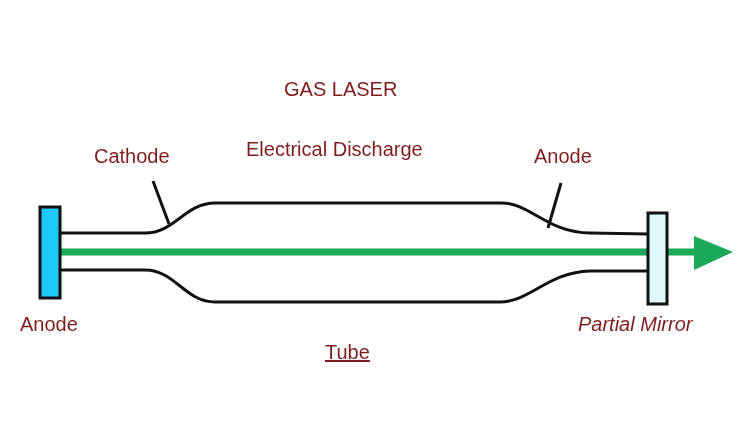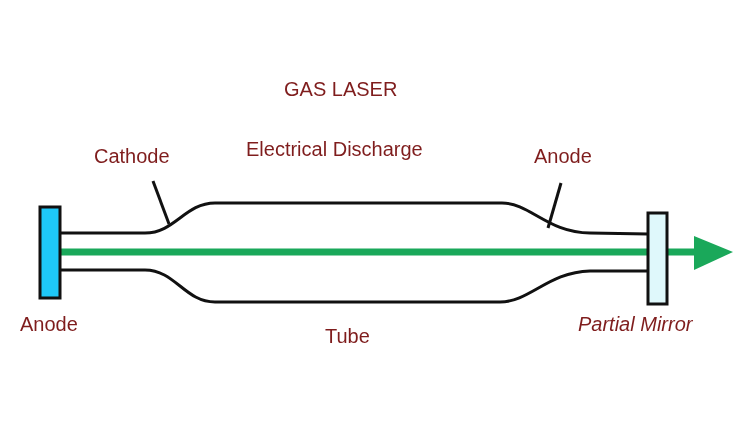--- a/index.html
+++ b/index.html
@@ -28,14 +28,14 @@
 
     <rect id="pmirror" x="648" y="213" width="19" height="91" stroke="#111111" stroke-width="3" fill="#dff8fb"></rect>
   </svg>
 
   <div class="lbl" style="left:284px; top:79px;">GAS LASER</div>
   <div class="lbl" style="left:246px; top:139px;">Electrical Discharge</div>
   <div class="lbl" style="left:94px; top:146px;">Cathode</div>
   <div class="lbl" style="left:534px; top:146px;">Anode</div>
   <div class="lbl" style="left:20px; top:314px;">Anode</div>
   <div class="lbl" style="left:578px; top:314px;font-style:italic;">Partial Mirror</div>
-  <div class="lbl" style="left:325px; top:326px;">Tube</div>
+  <div class="lbl" style="left:325px; top:342px;text-decoration:underline;">Tube</div>
 </div>
 
 </body></html>

